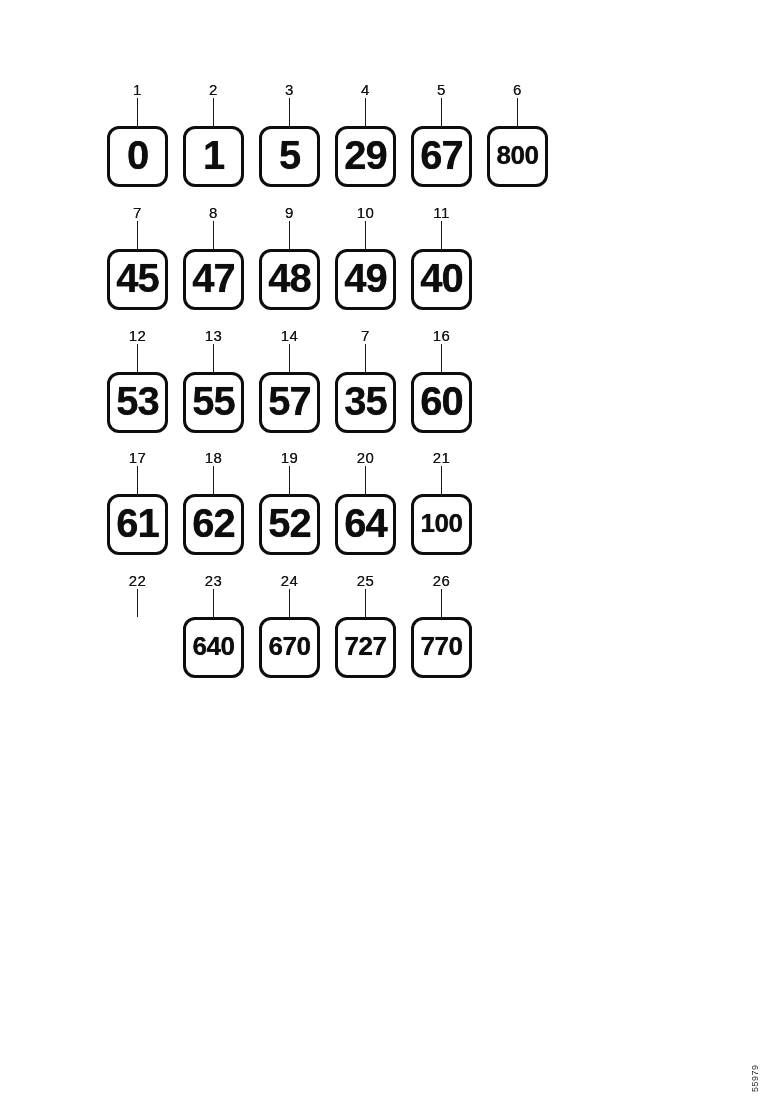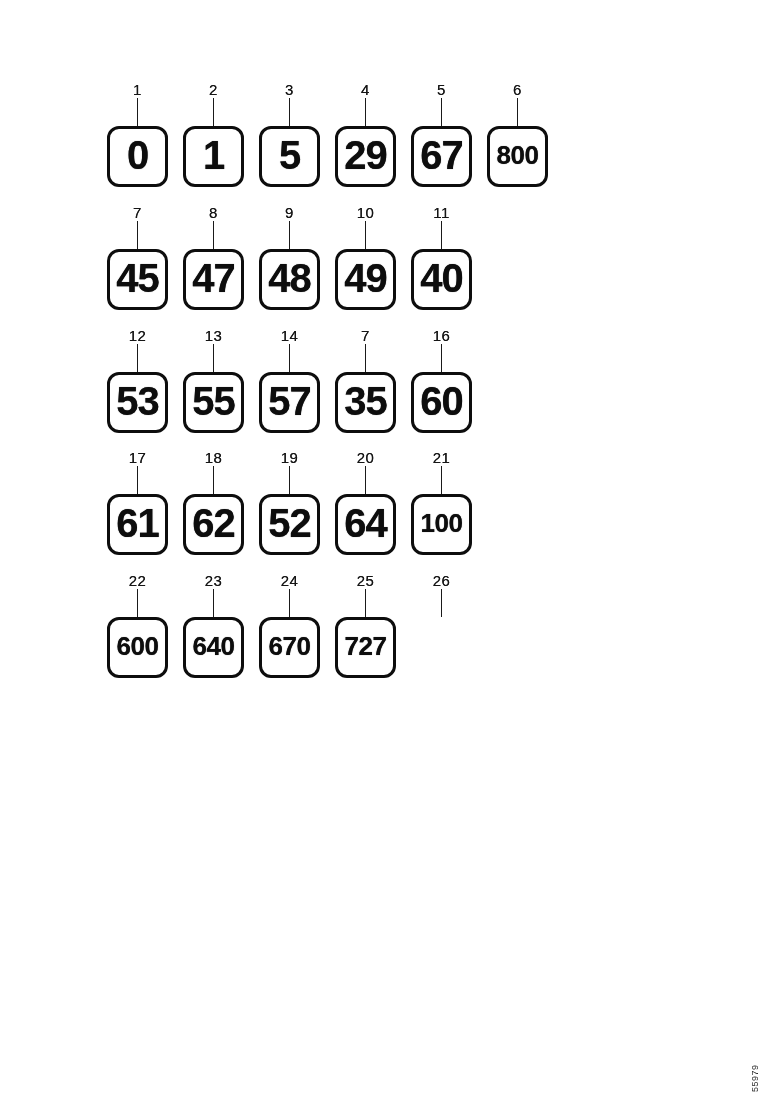--- a/index.html
+++ b/index.html
@@ -243,23 +243,20 @@
       <div class="box">
           <span class="num">100</span>
         </div>
     </div>
   </div>
 
   <div class="row row-4">
     <div class="cell wide">
       <div class="ref">22</div>
       <div class="leader"></div>
-      <div class="box">
-          <span class="num">600</span>
-        </div>
     </div>
     <div class="cell wide">
       <div class="ref">23</div>
       <div class="leader"></div>
       <div class="box">
           <span class="num">640</span>
         </div>
     </div>
     <div class="cell wide">
       <div class="ref">24</div>
@@ -271,18 +268,21 @@
     <div class="cell wide">
       <div class="ref">25</div>
       <div class="leader"></div>
       <div class="box">
           <span class="num">727</span>
         </div>
     </div>
     <div class="cell wide">
       <div class="ref">26</div>
       <div class="leader"></div>
+      <div class="box">
+          <span class="num">770</span>
+        </div>
     </div>
   </div>
 
   <div class="doc-number">55979</div>
 
 </div>
 
 </body></html>

